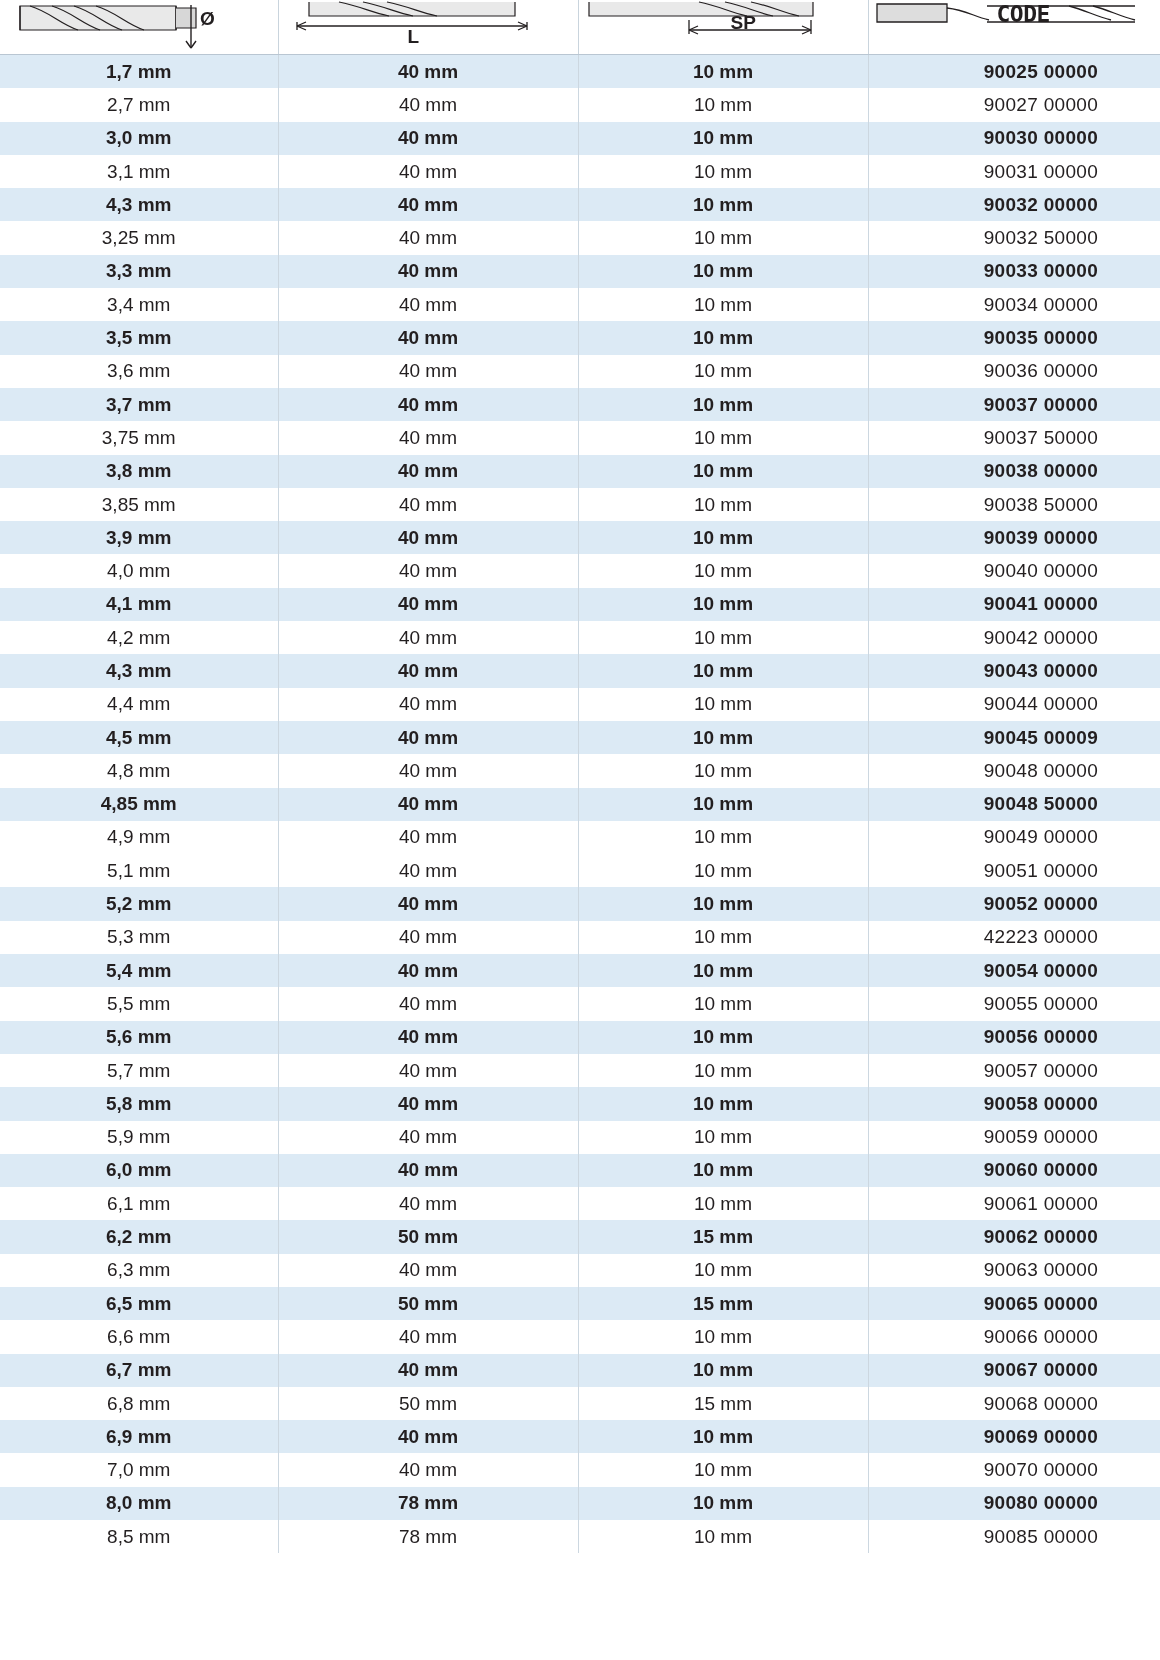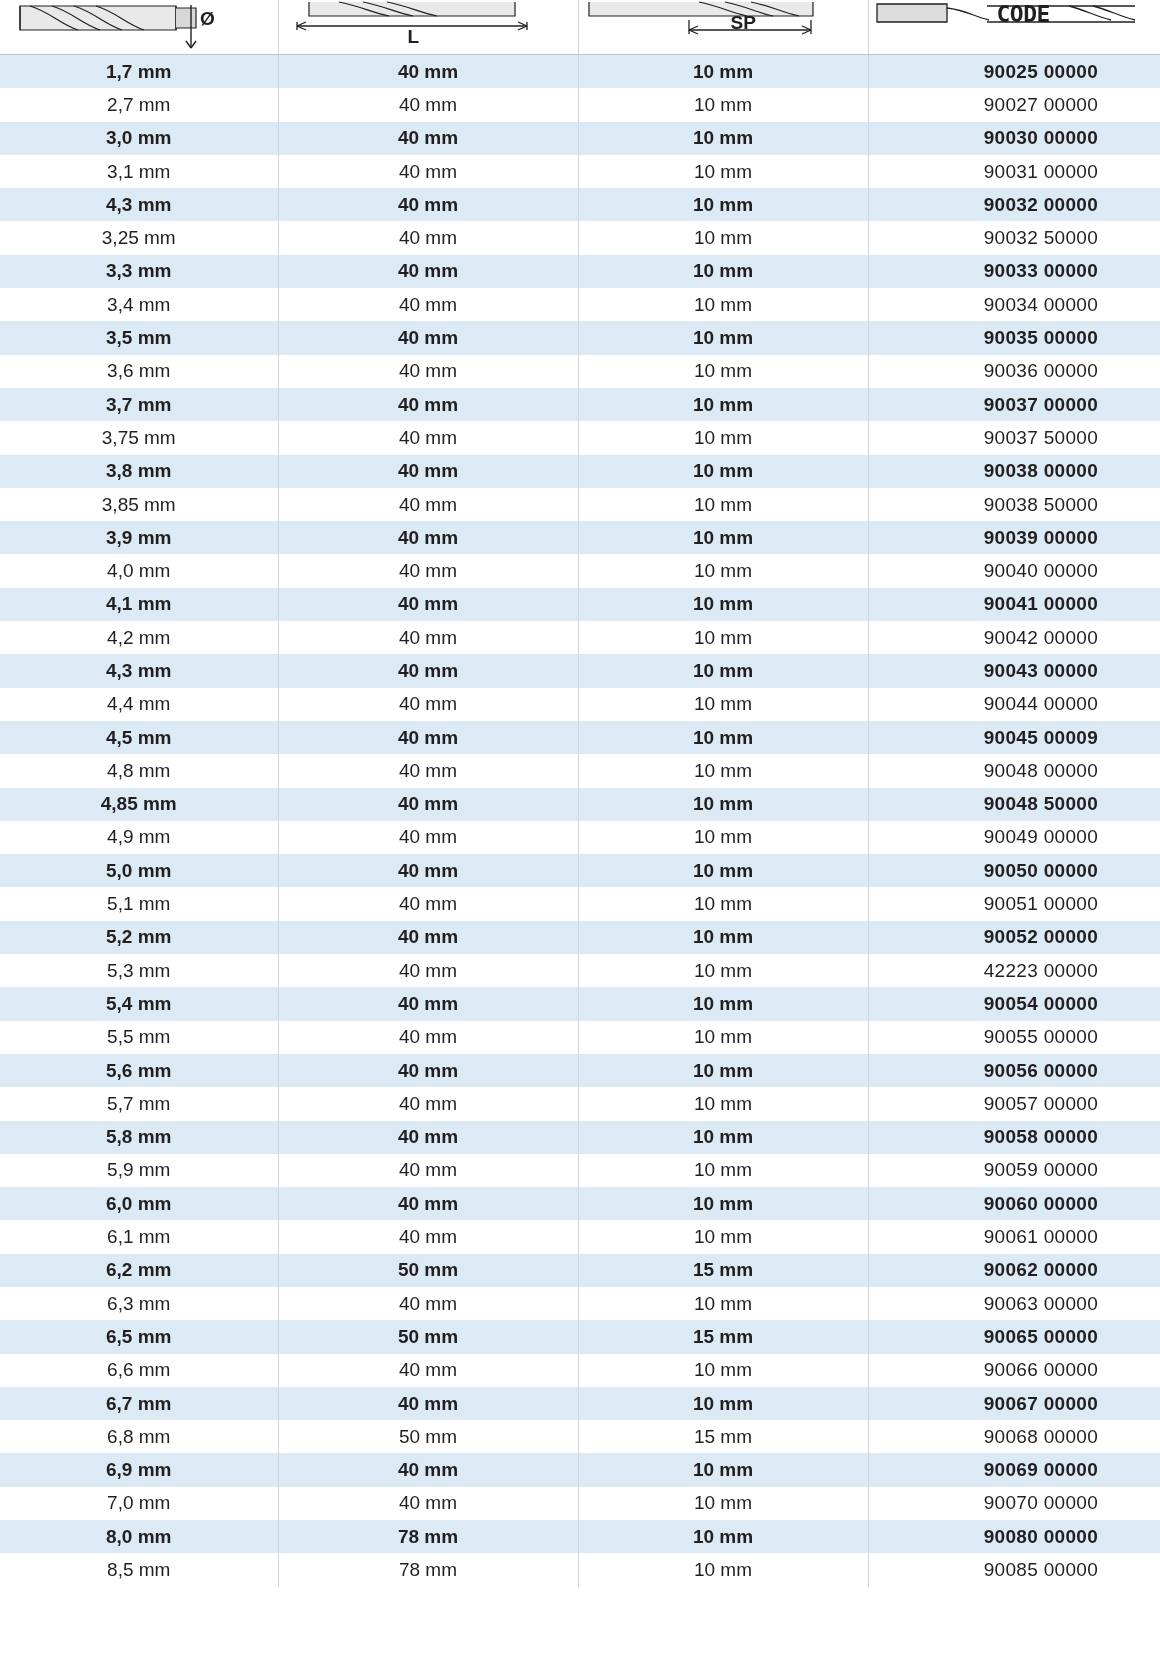--- a/index.html
+++ b/index.html
@@ -323,26 +323,20 @@
           <td>40 mm</td>
           <td>10 mm</td>
           <td class="code">90048 50000</td>
         </tr>
         <tr class="odd">
           <td>4,9 mm</td>
           <td>40 mm</td>
           <td>10 mm</td>
           <td class="code">90049 00000</td>
         </tr>
-        <tr class="even">
-          <td>5,0 mm</td>
-          <td>40 mm</td>
-          <td>10 mm</td>
-          <td class="code">90050 00000</td>
-        </tr>
         <tr class="odd">
           <td>5,1 mm</td>
           <td>40 mm</td>
           <td>10 mm</td>
           <td class="code">90051 00000</td>
         </tr>
         <tr class="even">
           <td>5,2 mm</td>
           <td>40 mm</td>
           <td>10 mm</td>

